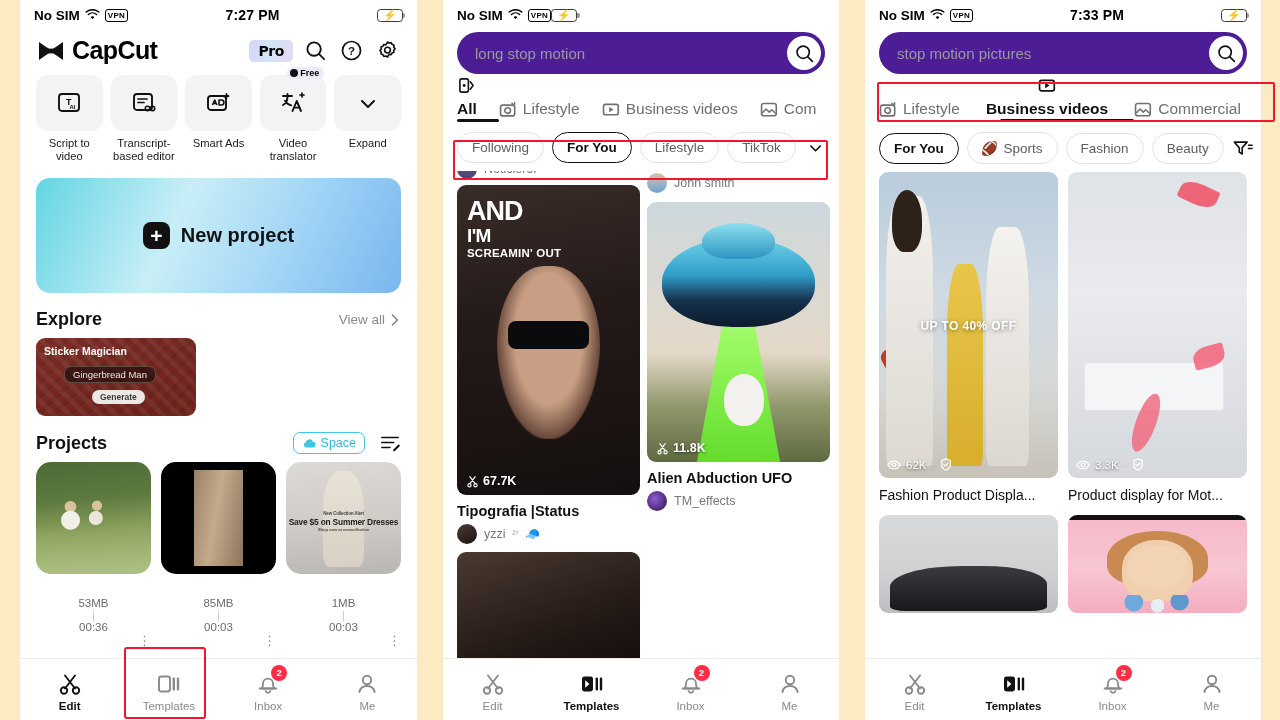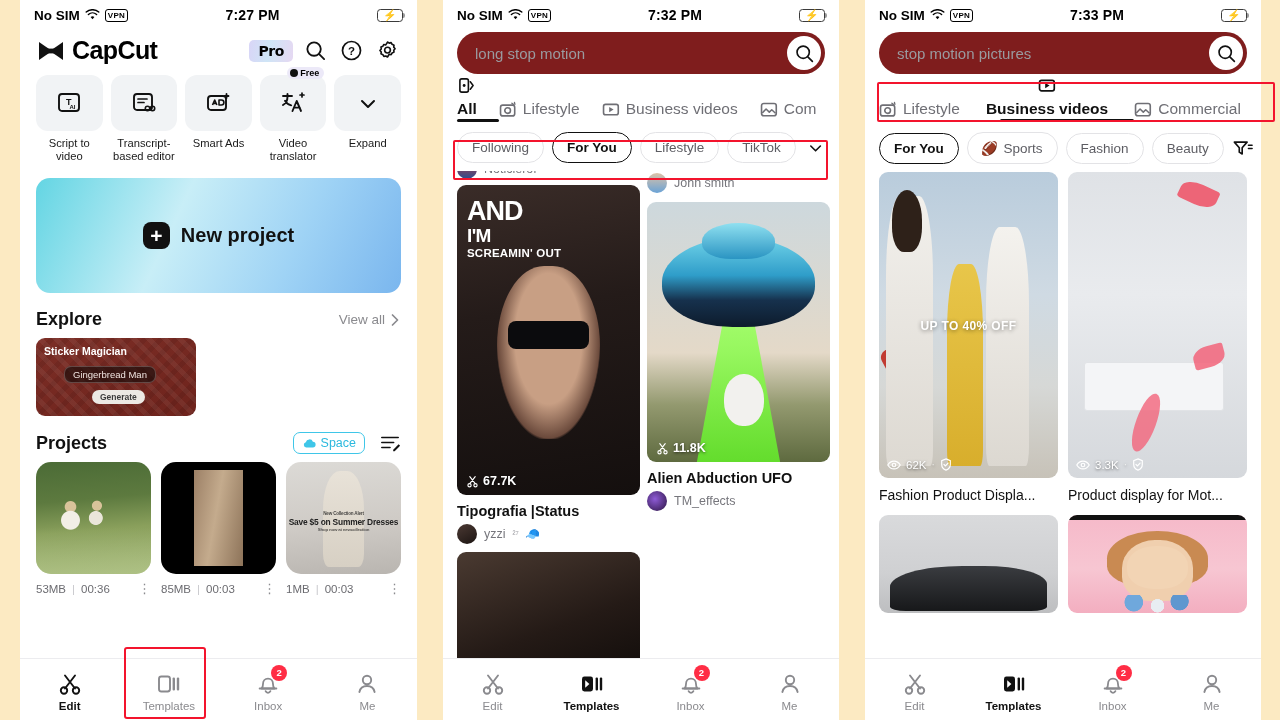--- a/index.html
+++ b/index.html
@@ -108,21 +108,21 @@
   .space-pill {
     border: 1.3px solid #3fc6e8; border-radius: 7px; padding: 3px 8px;
     color: #2cb9de; font-size: 12.5px; display: flex; align-items: center; gap: 4px;
     font-weight: 500; margin-right: 14px;
   }
 
   
   .projects { display: flex; gap: 10px; padding: 0 16px; }
   .proj { flex: 1; }
   .proj-thumb { width: 100%; height: 112px; border-radius: 15px; overflow: hidden; position: relative; }
-  .proj-meta { display: flex; align-items: center; margin-top: 7px; font-size: 11.5px; color: #6b6b70; }
+  .proj-meta { display: flex; align-items: center; margin-top: 23px; font-size: 11.5px; color: #6b6b70; flex-direction: column; }
   .proj-meta .dots { margin-left: auto; letter-spacing: 0; font-size: 13px; color: #8a8a8e; }
 
   .th-picnic { background: linear-gradient(175deg,#4b6b36 0%,#5d7a3f 34%,#8aa05c 60%,#a9bb7e 100%); }
   .th-picnic::before {
     content:""; position:absolute; inset:0;
     background:
       radial-gradient(circle at 30% 52%, #f2efe6 0 9%, transparent 10%),
       radial-gradient(circle at 52% 50%, #eae6da 0 8%, transparent 9%),
       radial-gradient(circle at 30% 40%, #d9c39a 0 5%, transparent 6%),
       radial-gradient(circle at 53% 39%, #d9c39a 0 5%, transparent 6%),
@@ -157,21 +157,21 @@
     position: absolute; top: -3px; left: 50%; margin-left: 3px; background: #ff2d45; color: #fff;
     font-size: 9.5px; font-weight: 700; border-radius: 9px; min-width: 16px; height: 16px;
     display: flex; align-items: center; justify-content: center; padding: 0 4px; z-index: 3;
   }
   .nav-highlight {
     position: absolute; border: 2.4px solid #f3142d; border-radius: 3px; pointer-events: none;
   }
 
   
   .search-bar {
-    margin: 2px 14px 8px; height: 42px; background: #7f1d1d; border-radius: 21px;
+    margin: 2px 14px 8px; height: 42px; background: #4c1d95; border-radius: 21px;
     display: flex; align-items: center; padding-left: 18px; padding-right: 4px;
   }
   .search-text { flex: 1; font-size: 15px; color: #9a9a9f; }
   .search-btn {
     width: 34px; height: 34px; border-radius: 50%; background: #fff;
     display: flex; align-items: center; justify-content: center;
   }
 
   
   .cat-tabs { display: flex; align-items: flex-end; gap: 22px; padding: 0 14px; position: relative; height: 40px; }
@@ -510,21 +510,20 @@
     <div class="status-bar">
       <div class="sb-left">
         <span>No SIM</span>
         <svg width="15" height="12" viewBox="0 0 16 12">
             <path d="M8 10.6l2-2.4a3 3 0 0 0-4 0l2 2.4z" fill="#000"></path>
             <path d="M3.6 5.4a6.6 6.6 0 0 1 8.8 0" stroke="#000" stroke-width="1.5" fill="none" stroke-linecap="round"></path>
             <path d="M1.3 2.9a10 10 0 0 1 13.4 0" stroke="#000" stroke-width="1.5" fill="none" stroke-linecap="round"></path>
           </svg>
         <span class="vpn-badge">VPN</span>
       </div>
-      <div class="sb-center">7:32 PM</div>
       <div class="sb-right">
         <span class="battery"><span class="battery-fill" style="width:78%"></span><span class="bolt">⚡</span></span>
       </div>
     </div>
 
     <div class="search-bar">
       <span class="search-text" placeholder="Search templates">long stop motion</span>
       <span class="search-btn">
         <svg width="21" height="21" viewBox="0 0 24 24">
             <circle cx="10.5" cy="10.5" r="7" stroke="#111" stroke-width="1.9" fill="none"></circle>

